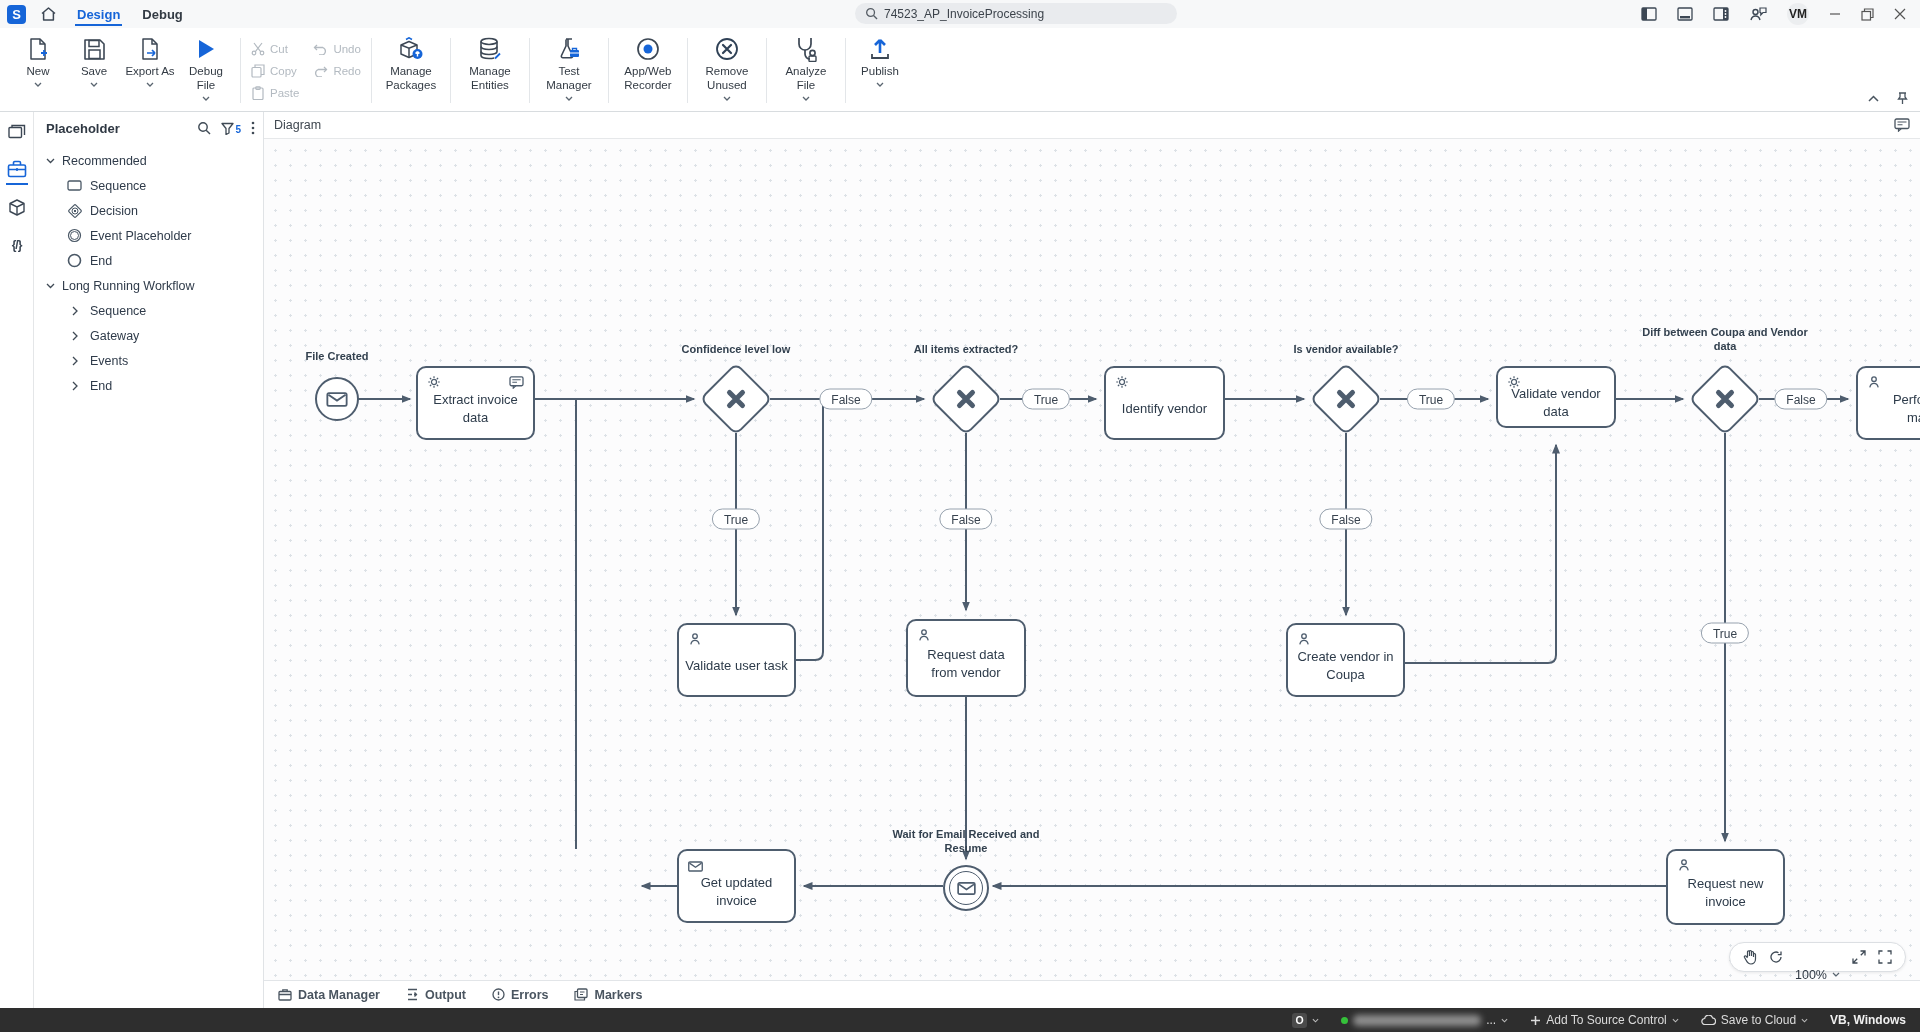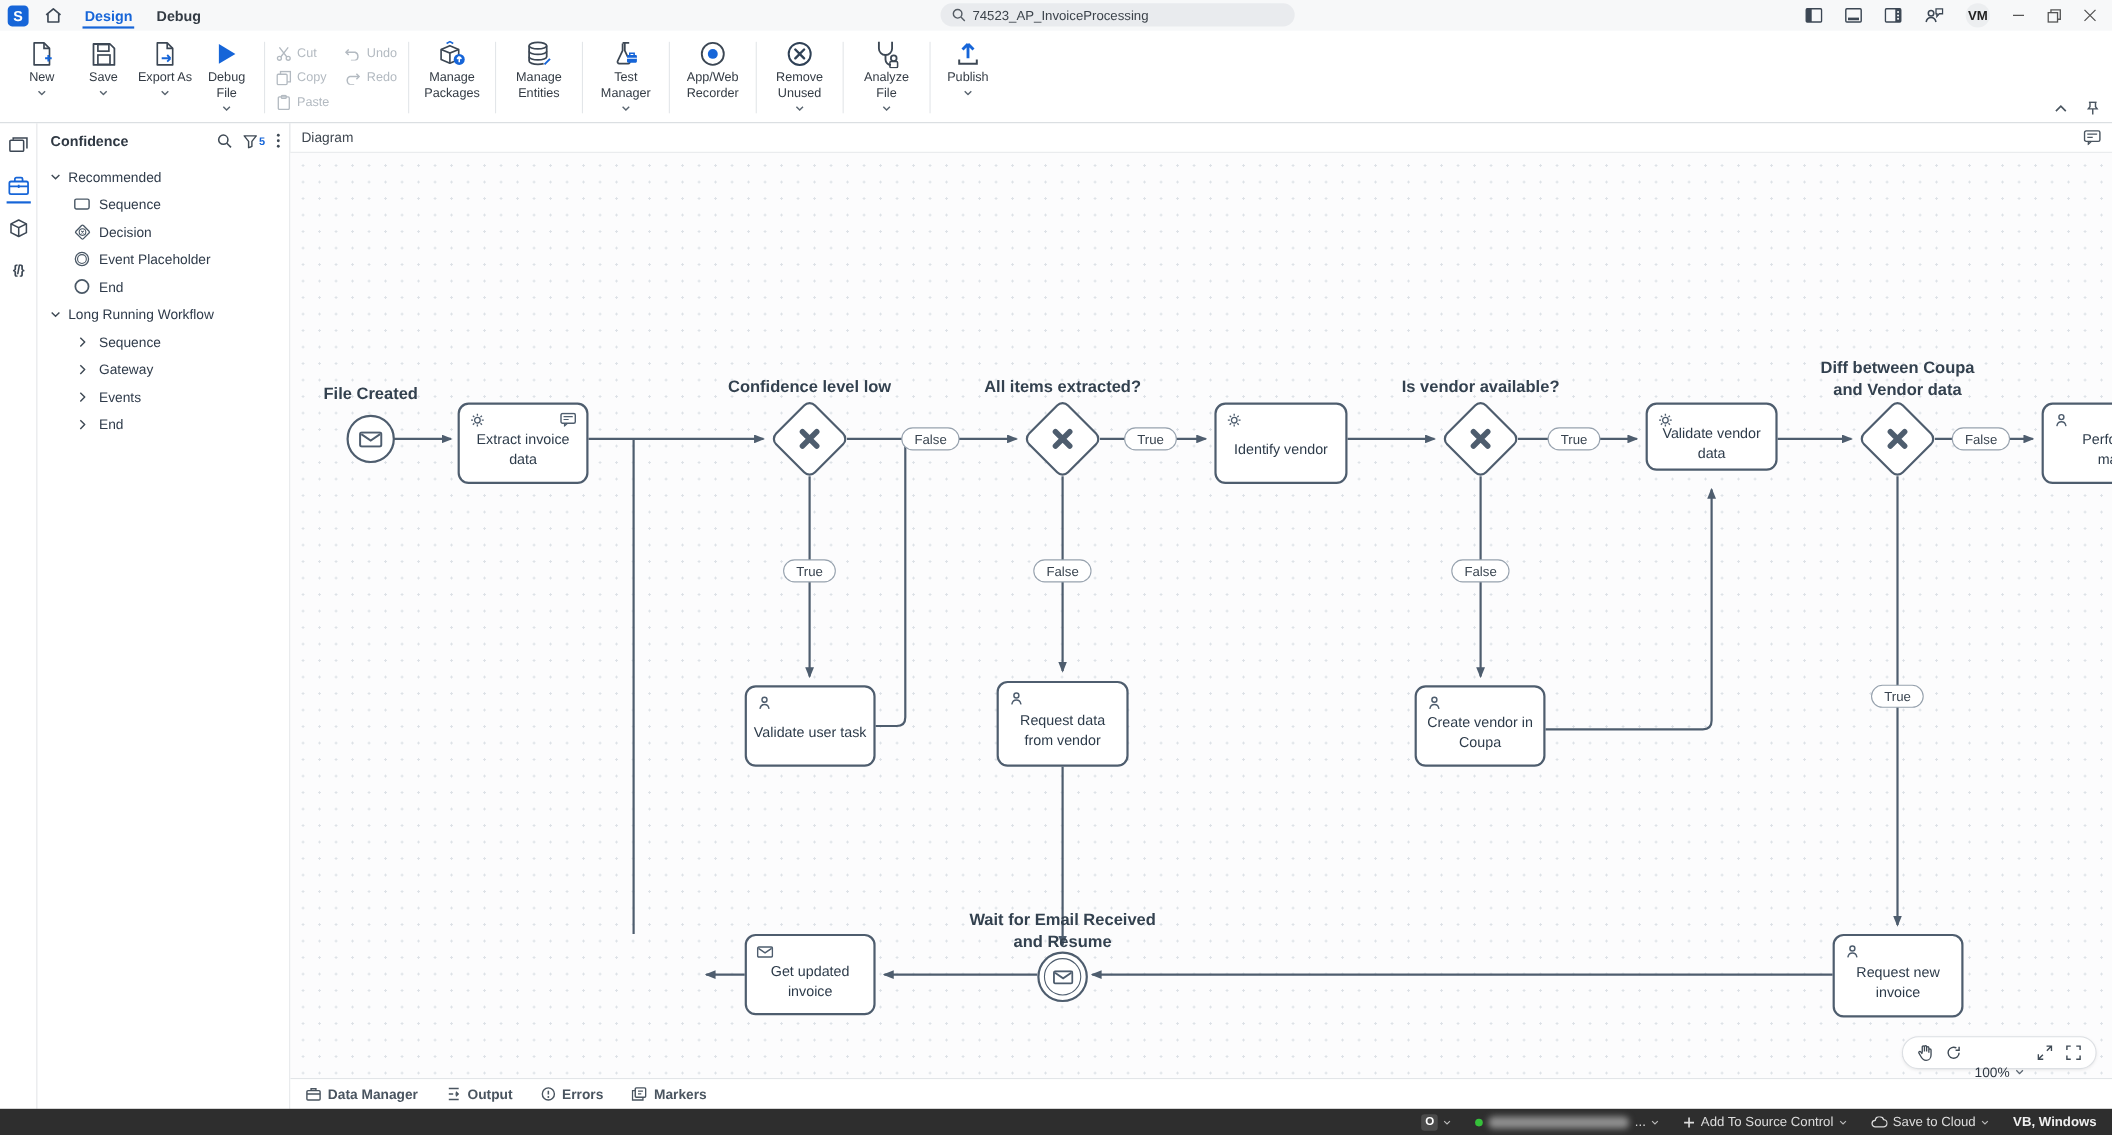--- a/index.html
+++ b/index.html
@@ -67,21 +67,21 @@
   .task .node-ic { position:absolute; top:7px; left:9px; }
   .task .node-ic2 { position:absolute; top:7px; right:9px; }
   .task .tlabel { font-size:13px; color:#2d3b4a; text-align:center; line-height:1.35; padding:14px 6px 2px; }
   .gw { position:absolute; width:68px; height:68px; }
   .gw-box { position:absolute; inset:8px; background:#fff; border:2.5px solid #4e5d6e; border-radius:8px; transform:rotate(45deg); }
   .gw-x { position:absolute; left:50%; top:50%; transform:translate(-50%,-50%); }
   .evt { position:absolute; background:#fff; border:2.5px solid #4e5d6e; border-radius:50%; display:flex; align-items:center; justify-content:center; }
   .evt.single { width:44px; height:44px; }
   .evt.double { width:46px; height:46px; }
   .evt-inner { width:34px; height:34px; border:1.8px solid #4e5d6e; border-radius:50%; display:flex; align-items:center; justify-content:center; }
-  .nlabel { position:absolute; transform:translateX(-50%); font-size:15px; font-weight:bold; color:#33414f; text-align:center; line-height:1.3; white-space:nowrap; }
+  .nlabel { position:absolute; transform:translateX(-50%); font-size:11px; font-weight:bold; color:#33414f; text-align:center; line-height:1.3; white-space:nowrap; }
   .nlabel.wrap { white-space:normal; }
   .pill { position:absolute; transform:translate(-50%,-50%); background:#fff; border:1.5px solid #97a2ae; border-radius:12px; padding:2.5px 11px; font-size:12px; color:#38434f; }
   .zoombar { position:absolute; right:14px; bottom:8px; height:30px; background:#fff; border:1px solid #dcdfe3; border-radius:16px; box-shadow:0 1px 3px rgba(0,0,0,.08); display:flex; align-items:center; gap:12px; padding:0 13px; }
   .zoom-level { font-size:12.5px; color:#2f3843; display:flex; align-items:center; gap:5px;margin-top:35px; }
 
   
   .bottomtabs { height:28px; border-top:1px solid #e2e5e8; display:flex; align-items:center; gap:26px; padding:0 14px; flex:0 0 auto; background:#fff; }
   .btab { display:flex; align-items:center; gap:6px; font-size:12.5px; font-weight:bold; color:#4a5560; }
 
   
@@ -377,21 +377,21 @@
             <path d="M2 5.5 9 9l7-3.5M9 9v8" fill="none" stroke="#3c4754" stroke-width="1.4"></path>
           </svg>
         </span>
       <span class="rail-ic">
           <span class="rail-glyph">{/}</span>
         </span>
     </div>
 
     <div class="acts">
       <div class="acts-head">
-        <span class="acts-title">Confidence</span>
+        <span class="acts-title">Placeholder</span>
         <svg width="14" height="14" viewBox="0 0 14 14">
             <circle cx="6" cy="6" r="4.2" fill="none" stroke="#3f4a55" stroke-width="1.4"></circle>
             <path d="M9.2 9.2 13 13" stroke="#3f4a55" stroke-width="1.4"></path>
           </svg>
         <span class="funnel-wrap">
           <svg width="13" height="13" viewBox="0 0 13 13">
               <path d="M1 1.5h11L8 6.5v4.5l-3 1.5v-6z" fill="none" stroke="#3f4a55" stroke-width="1.3" stroke-linejoin="round"></path>
             </svg>
           <span class="funnel-count">5</span>
         </span>

